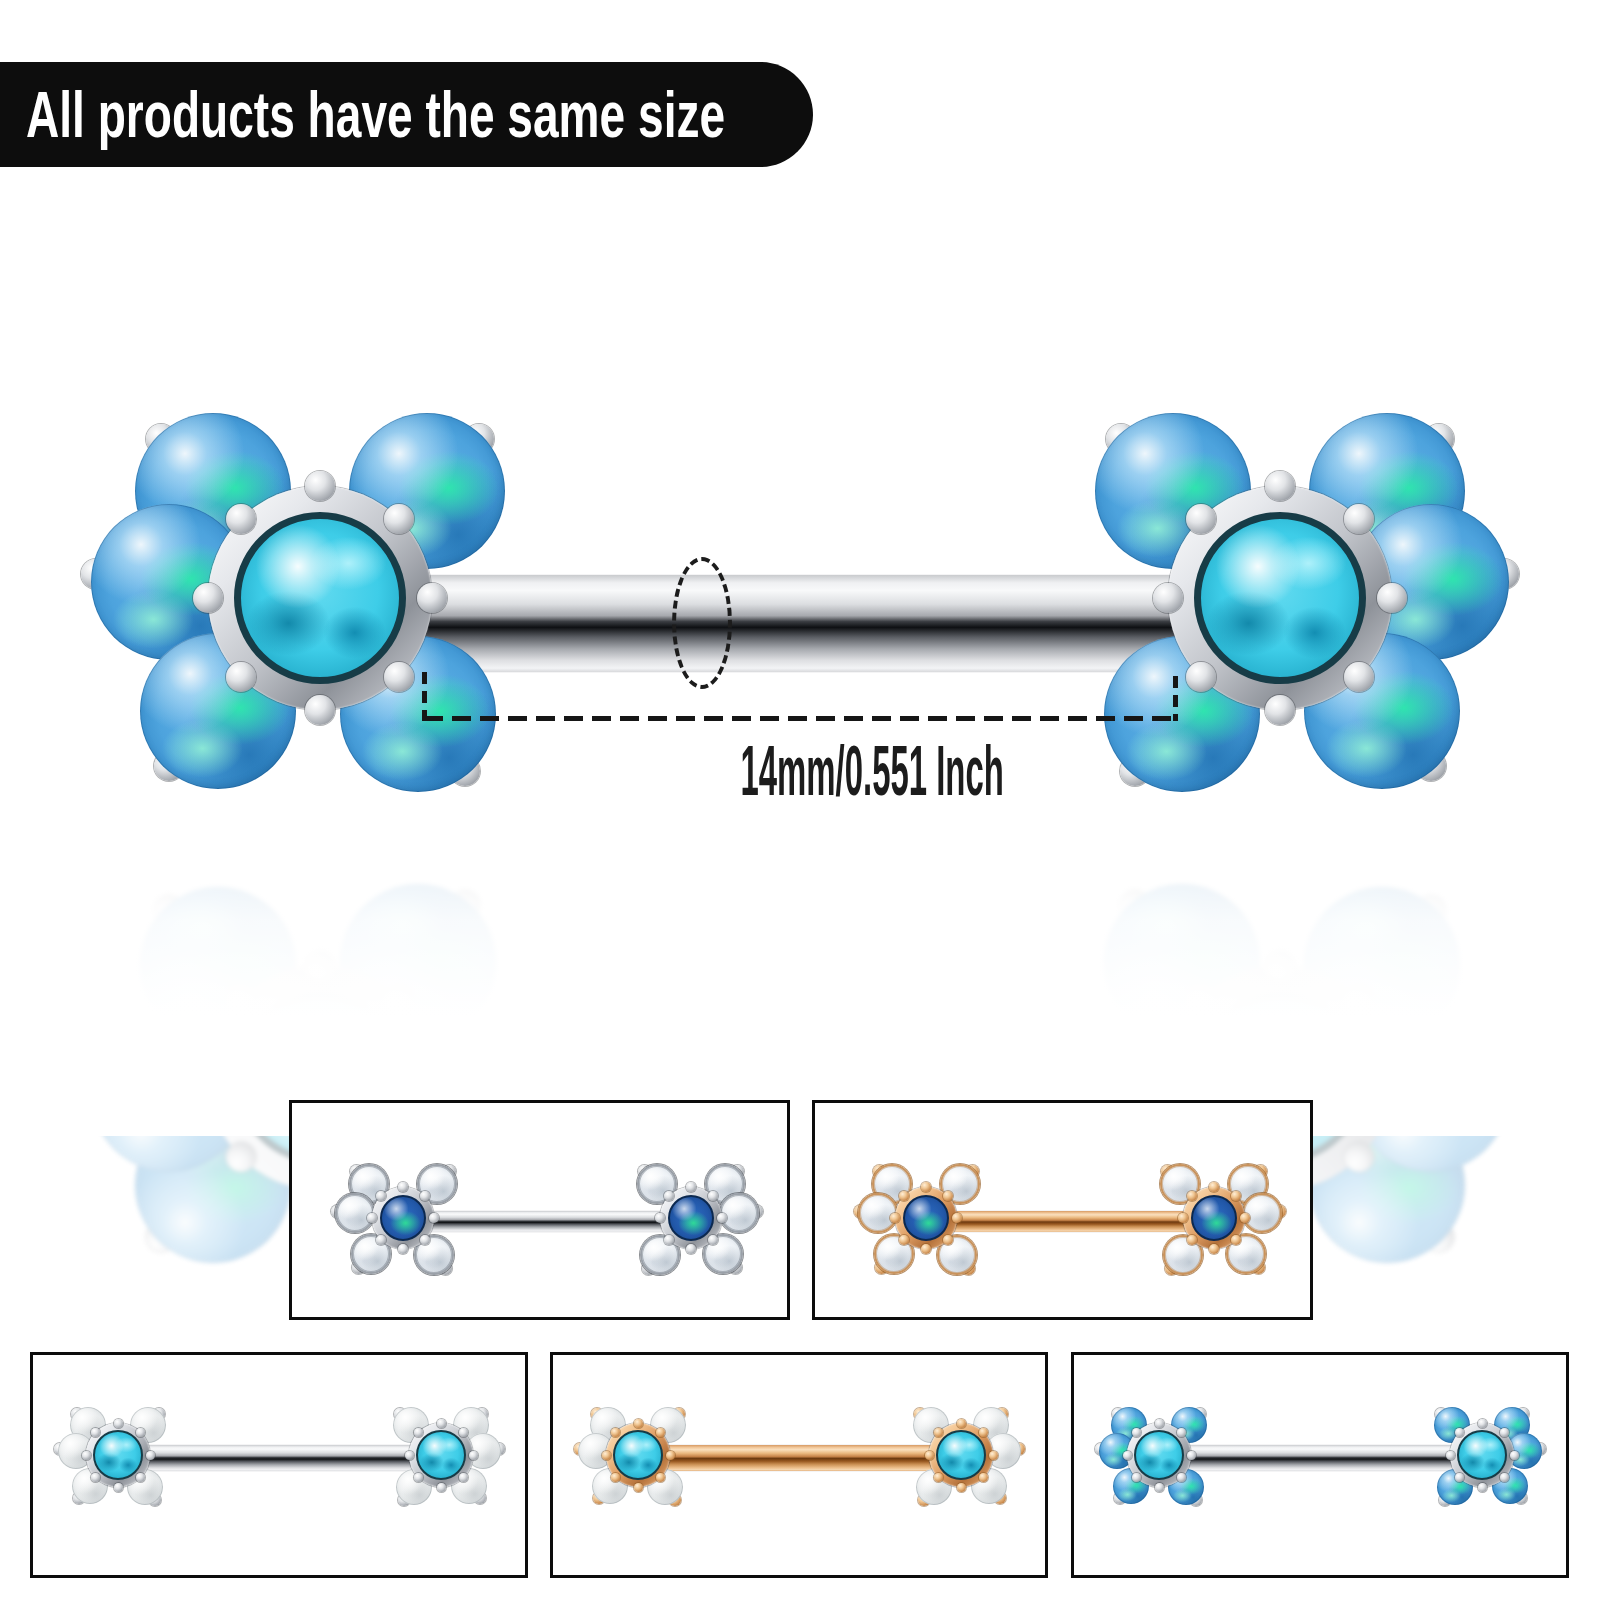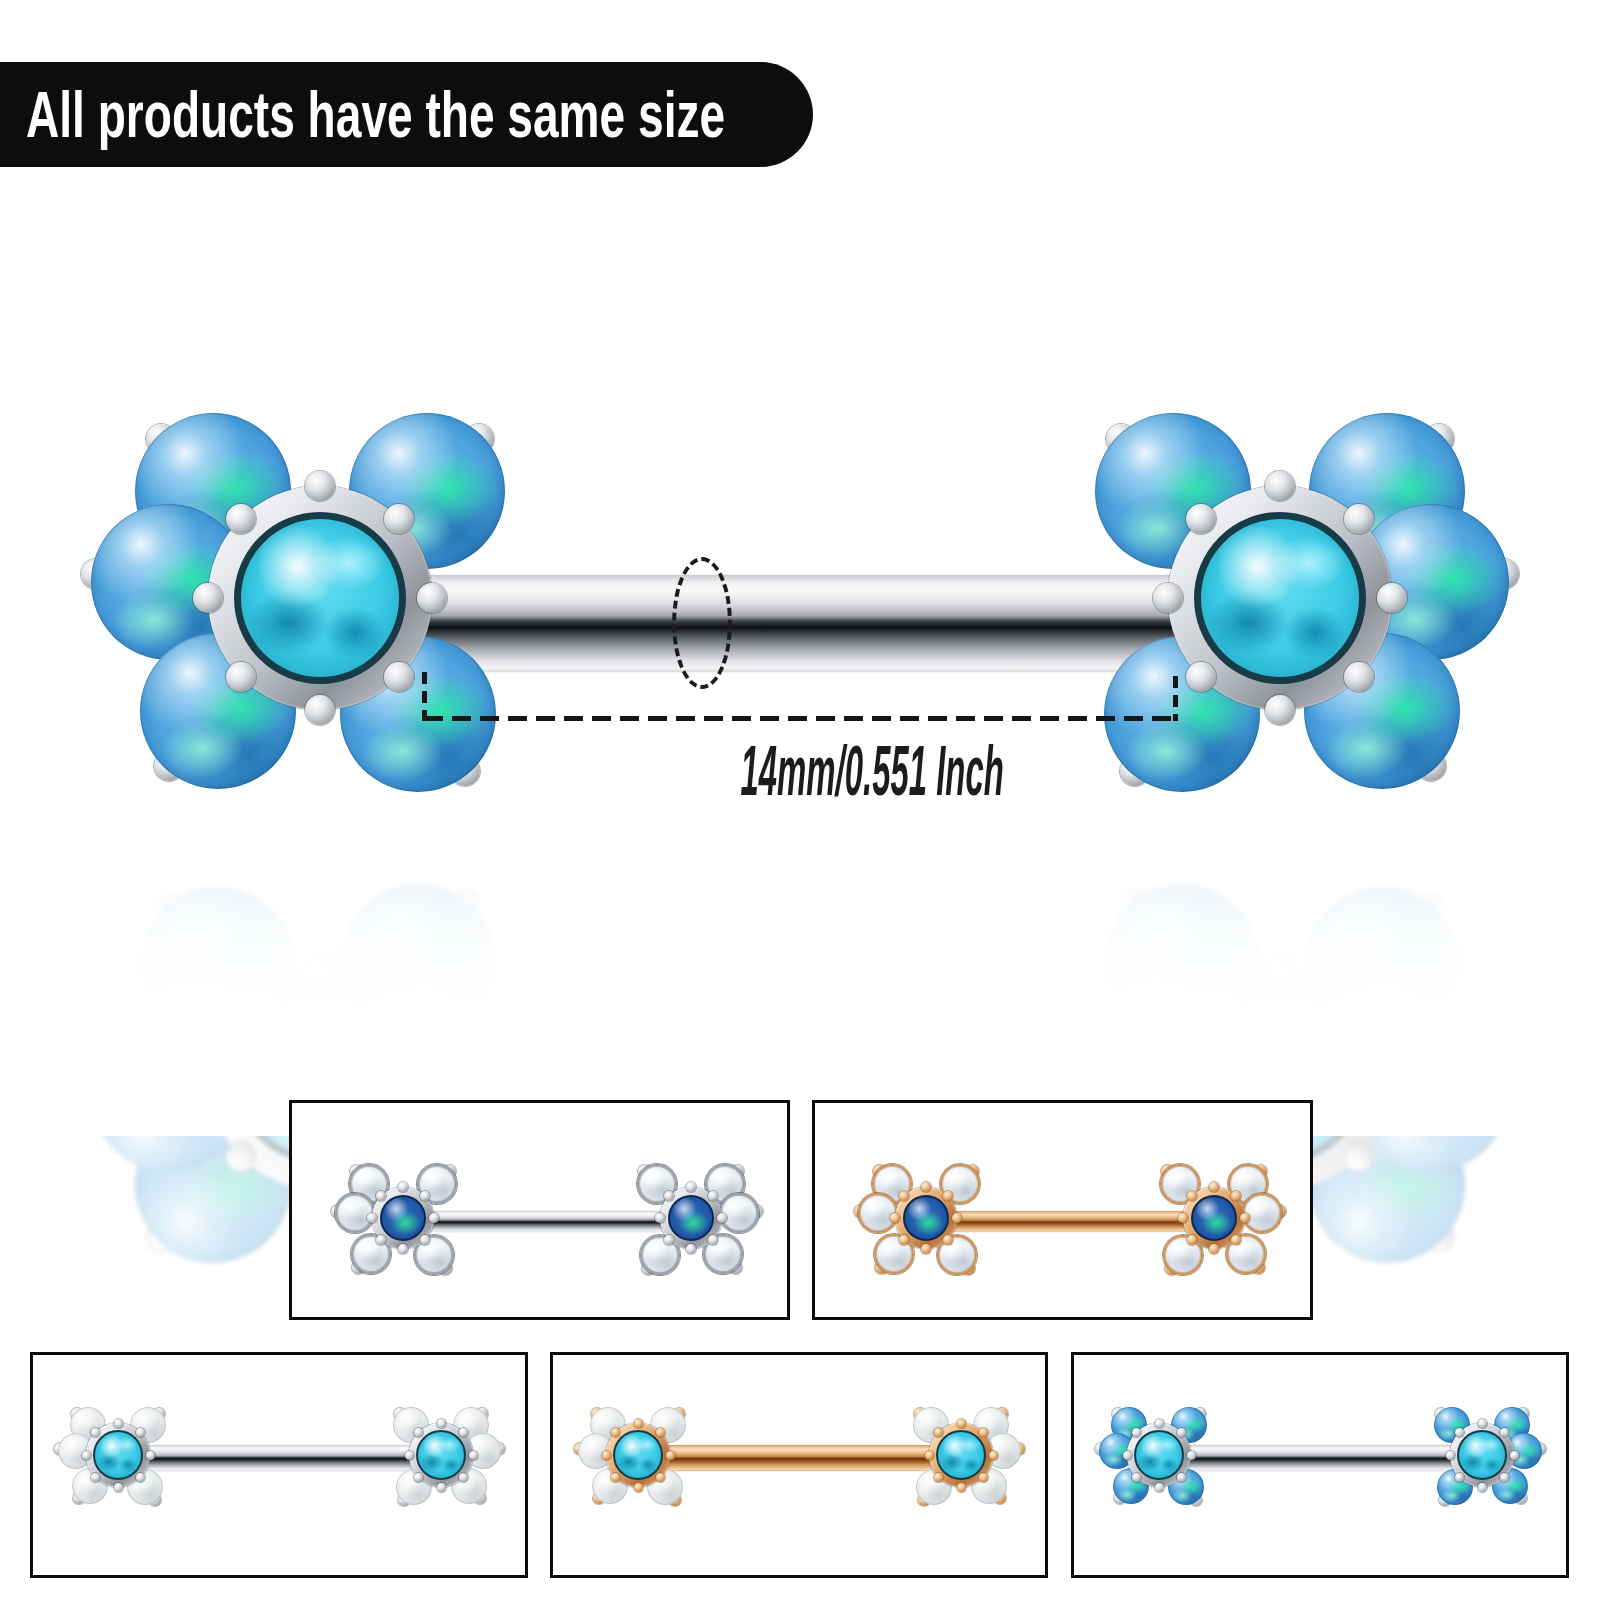--- a/index.html
+++ b/index.html
@@ -62,21 +62,21 @@
              box-shadow:0 0 0 1px rgba(140,90,35,.5);}
 
   .reflection{transform:scaleY(-1);opacity:.28;filter:blur(2px);z-index:2;}
   #refl-fade{left:0;top:836px;width:1600px;height:300px;z-index:3;
              background:linear-gradient(180deg, rgba(255,255,255,.5) 0%, rgba(255,255,255,.88) 28%, #ffffff 60%);}
 
   
   .anno{z-index:40;pointer-events:none;color:#1c1c1c;}
   #gauge-label{left:500px;top:490px;width:400px;text-align:center;}
   #gauge-label span{display:inline-block;font-size:64px;font-weight:bold;transform:scaleX(.74);white-space:nowrap;}
-  #length-label{left:592px;top:731px;width:400px;text-align:center;font-style:italic;}
+  #length-label{left:592px;top:731px;width:400px;text-align:center;}
   #length-label span{display:inline-block;font-size:70px;font-weight:bold;transform:scaleX(.47);white-space:nowrap;}
   #dash-ellipse{left:672px;top:557px;width:60px;height:132px;border:4px dashed #1c1c1c;border-radius:50%;}
   #dim-line{left:424px;top:716px;width:753px;height:5px;
             background:repeating-linear-gradient(90deg,#161616 0 19px, transparent 19px 28px);}
   #tick-left{left:422px;top:672px;width:5px;height:49px;
              background:repeating-linear-gradient(180deg,#161616 0 12px, transparent 12px 19px);}
   #tick-right{left:1173px;top:676px;width:5px;height:45px;
               background:repeating-linear-gradient(180deg,#161616 0 12px, transparent 12px 19px);}
 
   

